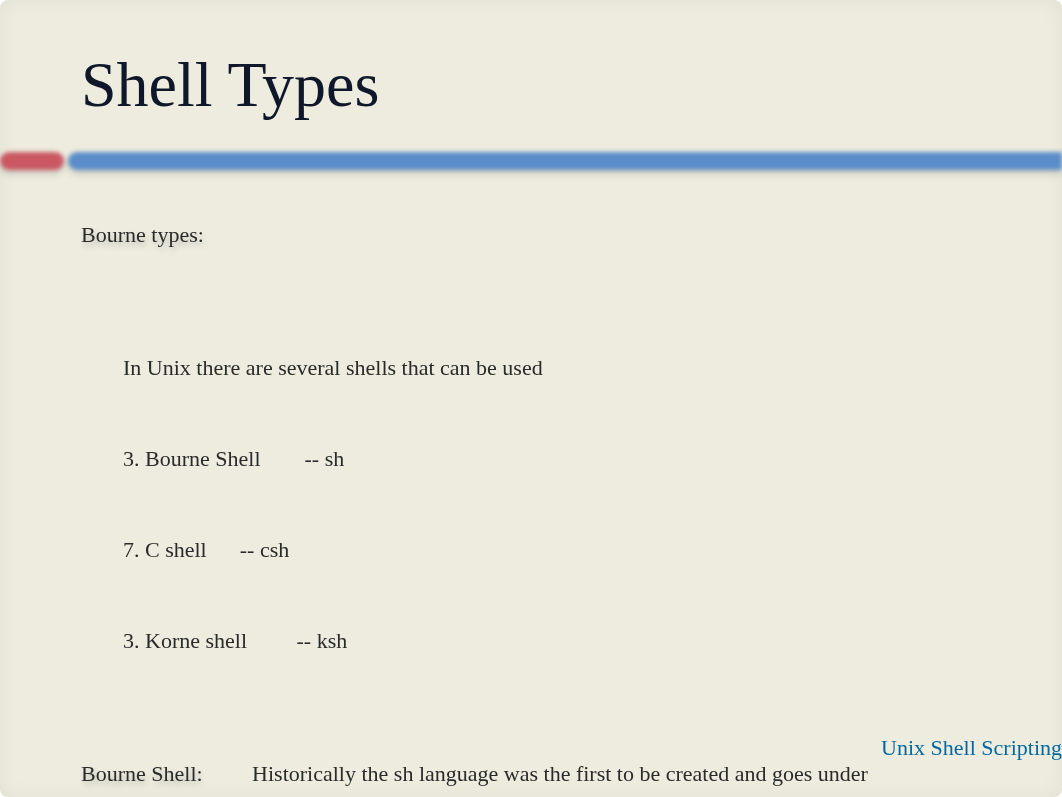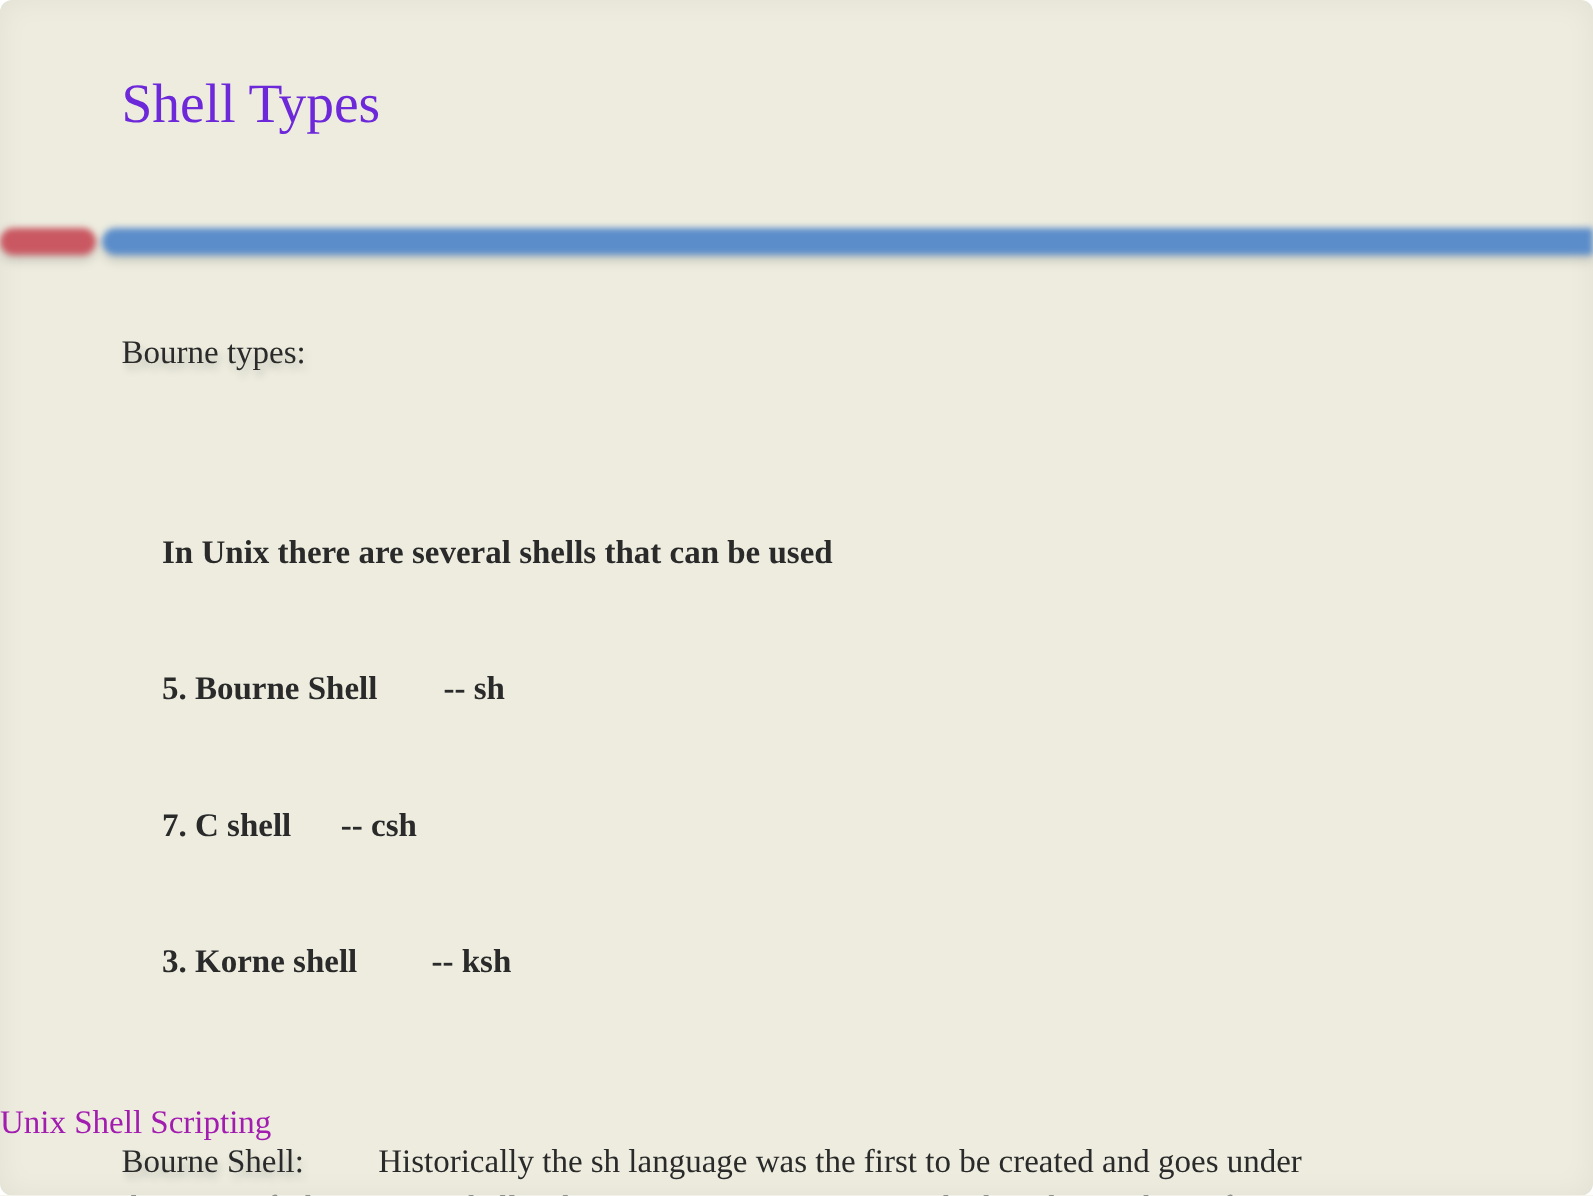--- a/index.html
+++ b/index.html
@@ -20,23 +20,23 @@
       height: 100%;
       background: #edecdf;
       border-radius: 8px;
       position: relative;
       box-shadow: inset 0 0 20px rgba(0,0,0,0.05);
     }
     .title {
       position: absolute;
       top: 48px;
       left: 81px;
-      font-size: 37px;
+      font-size: 64px;
       font-weight: normal;
-      color: #6d28d9;
+      color: #0f172a;
       font-family: Georgia, 'Times New Roman', serif;
       text-align: right;
     }
     .divider-container {
       position: absolute;
       top: 148px;
       left: 0;
       right: 0;
       height: 26px;
       filter: blur(2px);
@@ -69,35 +69,34 @@
       font-size: 22px;
       color: #2a2a2a;
       line-height: 1.38;
     }
     .subhead {
       display: inline-block;
       text-shadow: 2px 4px 6px rgba(0,0,0,0.2);
     }
     .shell-list {
       margin-top: 42px;
-      margin-left: 27px;
+      margin-left: 42px;
       white-space: pre;
-      font-weight: bold;
     }
     .bourne-para {
       margin-top: 42px;
     }
     .footer {
       position: absolute;
       bottom: 36px;
       left: 0;
       right: 0;
-      text-align: left;
+      text-align: right;
       font-size: 22px;
-      color: #a21caf;
+      color: #0369a1;
       font-family: Georgia, 'Times New Roman', serif;
     }
   </style>
 </head>
 <body>
 
 <div class="slide">
   <h1 class="title">Shell Types</h1>
 
   <div class="divider-container">
@@ -105,21 +104,21 @@
     <div class="divider-blue"></div>
   </div>
 
   <div class="content">
     <div>
       <span class="subhead">Bourne types:</span>
     </div>
 
     <div class="shell-list">
       <div>In Unix there are several shells that can be used</div>
-      <div>5. Bourne Shell        -- sh</div>
+      <div>3. Bourne Shell        -- sh</div>
       <div>7. C shell      -- csh</div>
       <div>3. Korne shell         -- ksh</div>
     </div>
 
     <div class="bourne-para">
       <span class="subhead">Bourne Shell:</span>&nbsp;&nbsp;&nbsp;&nbsp;&nbsp;&nbsp;&nbsp;&nbsp;&nbsp;<span>Historically the sh language was the first to be created and goes under the name of The Bourne Shell. It has a very compact syntax which makes it obtuse for novice users but very efficient when used by experts. It also contains some powerful constructs built in.</span>
     </div>
   </div>
 
   <div class="footer">Unix Shell Scripting</div>

